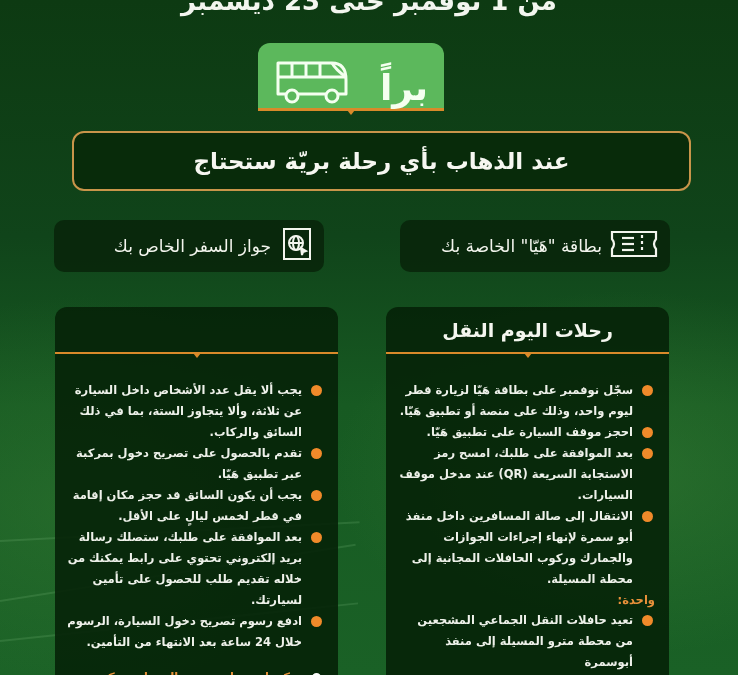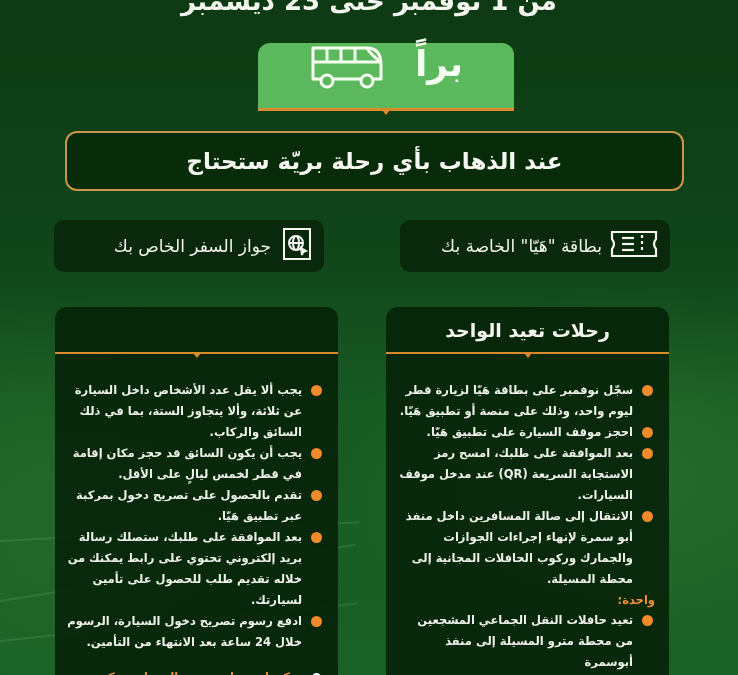--- a/index.html
+++ b/index.html
@@ -14,34 +14,34 @@
       color: #ffffff;
     }
     .road-line { position: absolute; height: 2px; background: rgba(140,200,140,0.18); transform-origin: left center; }
 
     .date-line {
       position: absolute; top: -14px; left: 0; width: 738px; text-align: center;
       font-size: 26px; font-weight: bold; color: #f3f6ef; letter-spacing: 0.5px;
     }
 
     .mode-tab {
-      position: absolute; left: 258px; top: 43px; width: 256px; height: 68px;
+      position: absolute; left: 258px; top: 43px; width: 186px; height: 68px;
       background: #5cb85c; border-radius: 12px 12px 0 0;
-      display: flex; align-items: flex-start; justify-content: center; gap: 30px;
+      display: flex; align-items: flex-end; justify-content: center; gap: 30px;
       border-bottom: 3px solid #d98a2a;
     }
     .mode-tab .label { font-size: 36px; font-weight: bold; color: #f5fff0; }
     .mode-tab .arrow {
       position: absolute; bottom: -7px; left: 50%; margin-left: -4px;
       width: 0; height: 0; border-left: 4px solid transparent; border-right: 4px solid transparent;
       border-top: 5px solid #d98a2a;
     }
 
     .banner {
-      position: absolute; left: 65px; top: 131px; width: 619px; height: 60px;
+      position: absolute; left: 72px; top: 131px; width: 619px; height: 60px;
       border: 2px solid #c8954a; border-radius: 12px; background: #082b0a;
       display: flex; align-items: center; justify-content: center;
       font-size: 23px; font-weight: bold; color: #f6f7f1;
     }
 
     .req {
       position: absolute; top: 220px; height: 52px;
       background: rgba(8, 36, 10, 0.88); border-radius: 10px;
       display: flex; align-items: center; gap: 8px; padding: 0 12px;
       font-size: 17px; color: #f3f5ee;
@@ -130,21 +130,21 @@
       <ellipse cx="14" cy="16" rx="3" ry="7"></ellipse>
       <line x1="7" y1="16" x2="21" y2="16"></line>
       <path d="M19 21 L24 24 L21 25 L20 28 Z" fill="#f3f5ee"></path>
     </svg>
   </span>
   <span>جواز السفر الخاص بك</span>
 </div>
 
 <div class="card right">
   <div class="card-head">
-    <span>رحلات تعيد الواحد</span>
+    <span>رحلات اليوم النقل</span>
     <span class="arrow"></span>
   </div>
   <ul>
     <li><span class="dot"></span><span>سجّل نوفمبر على بطاقة هَيّا لزيارة قطر ليوم واحد، وذلك على منصة أو تطبيق هَيّا.</span></li>
     <li><span class="dot"></span><span>احجز موقف السيارة على تطبيق هَيّا.</span></li>
     <li><span class="dot"></span><span>بعد الموافقة على طلبك، امسح رمز الاستجابة السريعة (QR) عند مدخل موقف السيارات.</span></li>
     <li><span class="dot"></span><span>الانتقال إلى صالة المسافرين داخل منفذ أبو سمرة لإنهاء إجراءات الجوازات والجمارك وركوب الحافلات المجانية إلى محطة المسيلة.</span></li>
   </ul>
   <div class="subhead" style="padding:0 14px 0 10px;">واحدة:</div>
   <ul style="padding-top:0;">
@@ -153,22 +153,22 @@
   <div class="gap"></div>
 
 </div>
 
 <div class="card left">
   <div class="card-head">
     <span class="arrow"></span>
   </div>
   <ul>
     <li><span class="dot"></span><span>يجب ألا يقل عدد الأشخاص داخل السيارة عن ثلاثة، وألا يتجاوز الستة، بما في ذلك السائق والركاب.</span></li>
+    <li><span class="dot"></span><span>تقدم بالحصول على تصريح دخول بمركبة عبر تطبيق هَيّا.</span></li>
     <li><span class="dot"></span><span>يجب أن يكون السائق قد حجز مكان إقامة في قطر لخمس ليالٍ على الأقل.</span></li>
-    <li><span class="dot"></span><span>تقدم بالحصول على تصريح دخول بمركبة عبر تطبيق هَيّا.</span></li>
     <li><span class="dot"></span><span>بعد الموافقة على طلبك، ستصلك رسالة بريد إلكتروني تحتوي على رابط يمكنك من خلاله تقديم طلب للحصول على تأمين لسيارتك.</span></li>
     <li><span class="dot"></span><span>ادفع رسوم تصريح دخول السيارة، الرسوم خلال 24 ساعة بعد الانتهاء من التأمين.</span></li>
   </ul>
   <div style="height:14px;"></div>
   <ul style="padding-top:0;">
     <li class="note"><span class="dot"></span><span>يمكن استخدام تصريح الدخول بمركبة مرة واحدة فقط.</span></li>
 
   </ul>
 </div>
 

